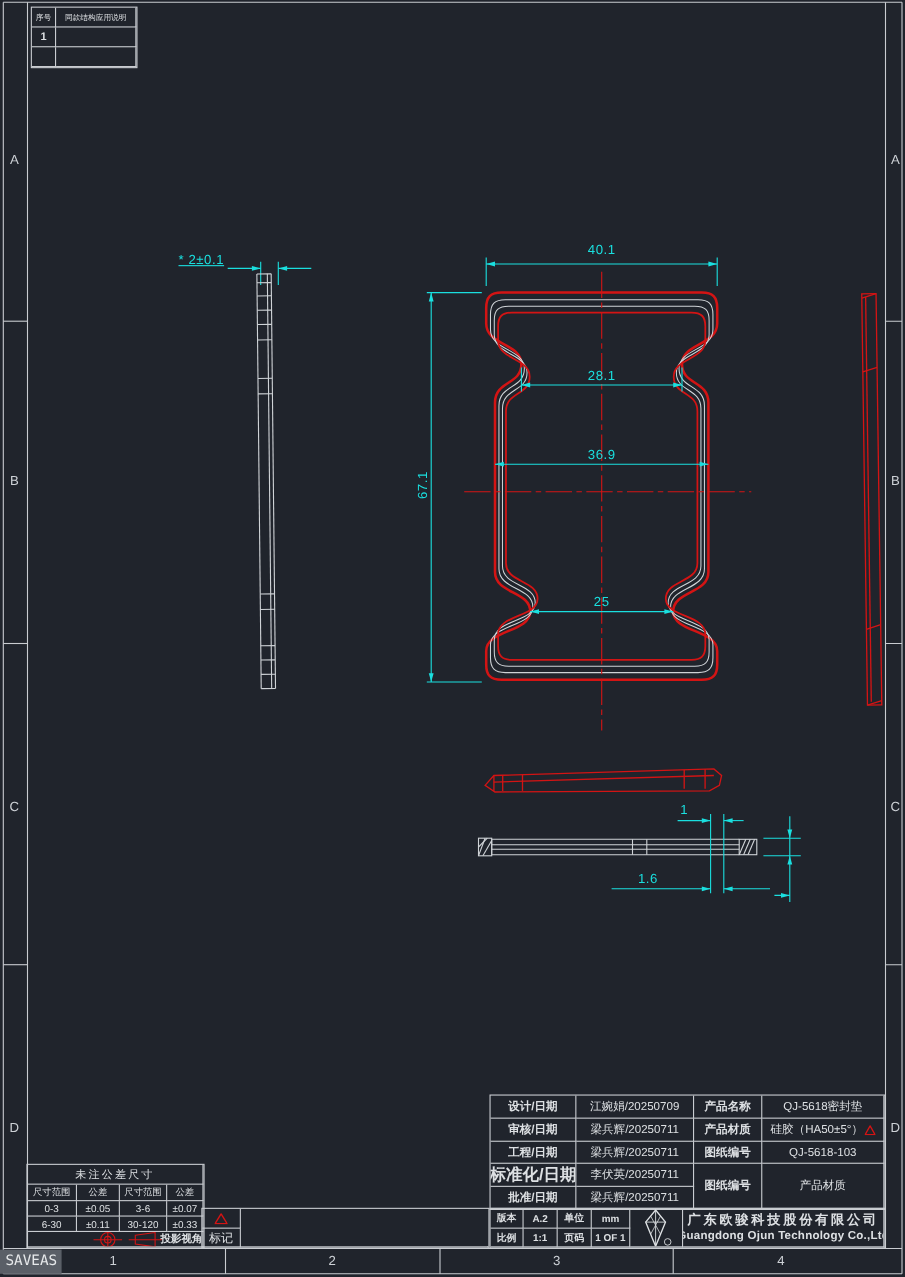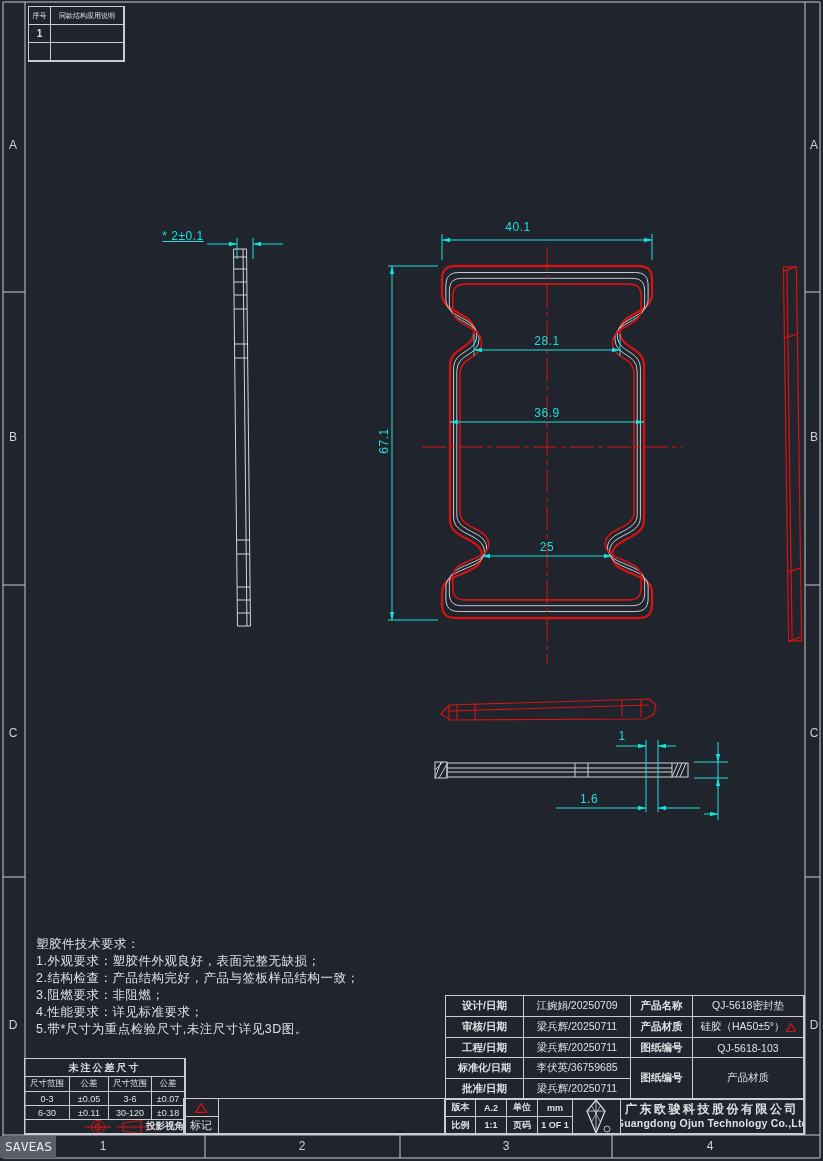--- a/index.html
+++ b/index.html
@@ -25,31 +25,31 @@
   .cell{border-right:1px solid var(--frame);border-bottom:1px solid var(--frame);
         display:flex;align-items:center;justify-content:center;overflow:hidden;white-space:nowrap;}
   .cell.left{justify-content:flex-start;padding-left:6px;margin-top:34px;}
   
   #apptable{left:28px;top:6px;grid-template-columns:22px 73px;grid-template-rows:18px 18px 18px;}
   #apptable .cell{font-size:7px;}
   #apptable .num{font-size:10px;font-weight:bold;}
   
   #toltable{left:24px;top:1058px;grid-template-columns:45px 39px 43px 33px;grid-template-rows:18px 15px 14px 14px 14px;}
   #toltable .cell{font-size:9px;}
-  #toltable .title{grid-column:1/5;font-size:10px;font-weight:bold;letter-spacing:2px;}
+  #toltable .title{grid-column:1/5;font-size:10px;font-weight:normal;letter-spacing:2px;}
   #toltable .hd{font-size:8.5px;}
   #toltable .proj{grid-column:1/5;position:relative;font-size:9.5px;font-weight:bold;justify-content:flex-end;padding-left:8px;}
   
   #revstrip{left:183px;top:1098px;grid-template-columns:35px 225px;grid-template-rows:18px 17px;}
   #revstrip .cell{font-size:11px;}
   
   #tblock-top{left:445px;top:995px;grid-template-columns:78px 107px 62px 111px;grid-template-rows:21px 21px 20px 21px 20px;}
   #tblock-top .cell{font-size:10.5px;}
   #tblock-top .lab{font-weight:bold;}
-  #tblock-top .small{font-size:10px;}
+  #tblock-top .small{font-size:15px;}
   #tblock-bot{left:445px;top:1098px;grid-template-columns:30px 31px 31px 35px 48px 183px;grid-template-rows:18px 17px;}
   #tblock-bot .cell{font-size:9px;font-weight:bold;}
   .span2{grid-row:span 2;}
   #companycell{flex-direction:column;line-height:14px;}
   #company-cn{font-size:12px;font-weight:bold;letter-spacing:2.5px;}
   #company-en{font-size:10.5px;font-weight:bold;letter-spacing:.2px;}
   #statusbar{
     position:absolute;left:0;top:1136px;width:56px;height:22px;background:var(--status-bg);
     color:var(--status-text);font-family:"DejaVu Sans Mono",monospace;font-size:13px;
     line-height:22px;padding-left:5px;
@@ -221,37 +221,29 @@
       <line class="cy" x1="718" y1="742" x2="718" y2="820"></line>
       <line class="cy" x1="694" y1="762" x2="728" y2="762"></line>
       <line class="cy" x1="694" y1="778" x2="728" y2="778"></line>
       <polygon class="af" points="718,762 715.8,754 720.2,754"></polygon>
       <polygon class="af" points="718,778 715.8,786 720.2,786"></polygon>
       <line class="cy" x1="704" y1="814" x2="718" y2="814"></line>
       <polygon class="af" points="718,814 710,811.8 710,816.2"></polygon>
     </g>
   </svg>
 
-  <div class="dim" style="left:496px;top:220px;width:44px;">40.1</div>
+  <div class="dim" style="left:525px;top:220px;width:44px;">40.1</div>
   <div class="dim" style="left:525px;top:334px;width:44px;">28.1</div>
   <div class="dim" style="left:525px;top:406px;width:44px;">36.9</div>
   <div class="dim" style="left:530px;top:540px;width:34px;">25</div>
   <div class="dim" style="left:364px;top:434px;width:40px;transform:rotate(-90deg);">67.1</div>
   <div class="dim ul" style="left:140px;top:229px;width:86px;">* 2±0.1</div>
   <div class="dim" style="left:610px;top:729px;width:24px;">1</div>
   <div class="dim" style="left:572px;top:792px;width:34px;">1.6</div>
 
-  <div class="note">
-    <div>塑胶件技术要求：</div>
-    <div>1.外观要求：塑胶件外观良好，表面完整无缺损；</div>
-    <div>2.结构检查：产品结构完好，产品与签板样品结构一致；</div>
-    <div>3.阻燃要求：非阻燃；</div>
-    <div>4.性能要求：详见标准要求；</div>
-    <div>5.带*尺寸为重点检验尺寸,未注尺寸详见3D图。</div>
-  </div>
 
   <div class="grid" id="apptable">
     <div class="cell">序号</div>
     <div class="cell">同款结构应用说明</div>
     <div class="cell num">1</div>
     <div class="cell"></div>
     <div class="cell"></div>
     <div class="cell"></div>
   </div>
 
@@ -261,21 +253,21 @@
     <div class="cell hd">公差</div>
     <div class="cell hd">尺寸范围</div>
     <div class="cell hd">公差</div>
     <div class="cell">0-3</div>
     <div class="cell">±0.05</div>
     <div class="cell">3-6</div>
     <div class="cell">±0.07</div>
     <div class="cell">6-30</div>
     <div class="cell">±0.11</div>
     <div class="cell">30-120</div>
-    <div class="cell">±0.18</div>
+    <div class="cell">±0.33</div>
     <div class="cell proj">
       <span>投影视角</span>
       <svg width="90" height="16" viewBox="0 0 90 16" style="position:absolute;left:58px;top:-1px;">
         <line x1="2" y1="8" x2="28" y2="8" stroke="var(--red)" stroke-width="1"></line>
         <line x1="15" y1="1" x2="15" y2="15" stroke="var(--red)" stroke-width="1"></line>
         <circle cx="15" cy="8" r="3" fill="none" stroke="var(--red)" stroke-width="1"></circle>
         <circle cx="15" cy="8" r="6.5" fill="none" stroke="var(--red)" stroke-width="1"></circle>
         <path d="M40 4 L58 1.5 L58 14.5 L40 12 Z" fill="none" stroke="var(--red)" stroke-width="1"></path>
         <line x1="34" y1="8" x2="64" y2="8" stroke="var(--red)" stroke-width="1"></line>
       </svg>
@@ -307,21 +299,21 @@
         <polygon points="5,0.5 9.5,8.5 0.5,8.5" fill="none" stroke="var(--red)" stroke-width="1.2"></polygon>
       </svg>
     </div>
 
     <div class="cell lab">工程/日期</div>
     <div class="cell">梁兵辉/20250711</div>
     <div class="cell lab">图纸编号</div>
     <div class="cell">QJ-5618-103</div>
 
     <div class="cell lab small">标准化/日期</div>
-    <div class="cell">李伏英/36759685</div>
+    <div class="cell">李伏英/20250711</div>
     <div class="cell lab span2">图纸编号</div>
     <div class="cell span2">产品材质</div>
 
     <div class="cell lab">批准/日期</div>
     <div class="cell">梁兵辉/20250711</div>
   </div>
 
   <div class="grid" id="tblock-bot">
     <div class="cell">版本</div>
     <div class="cell">A.2</div>

